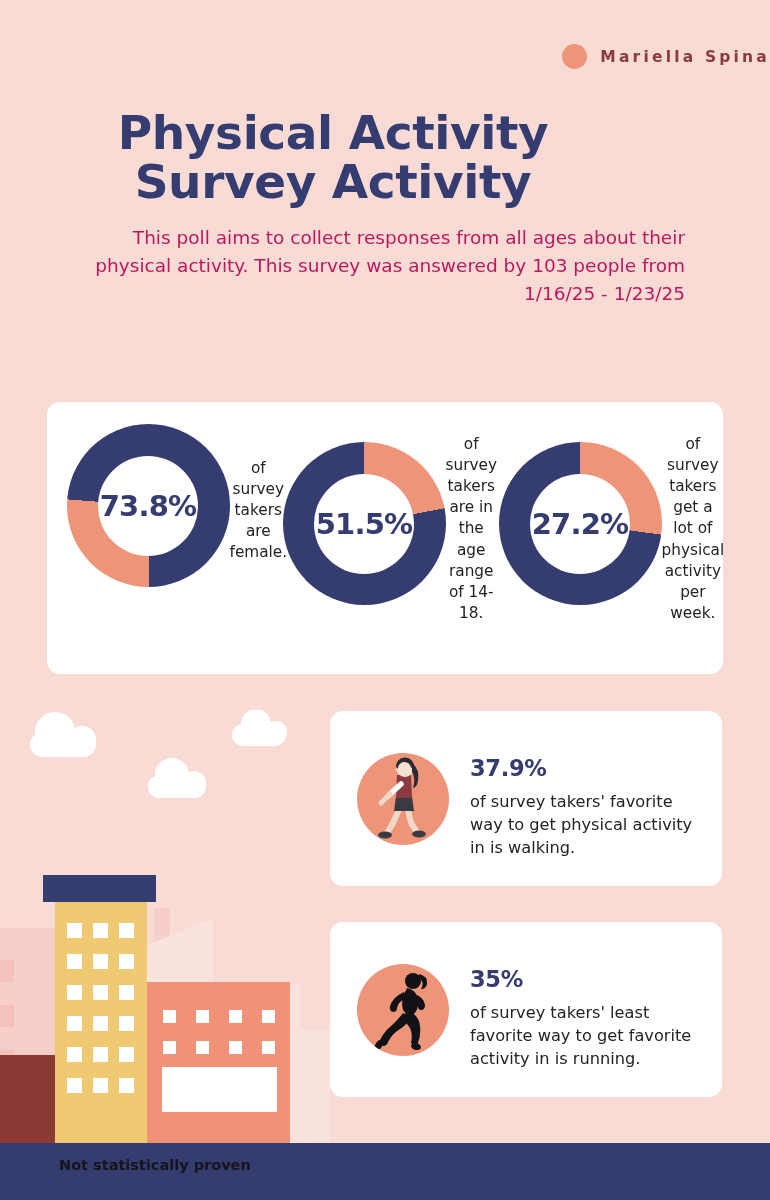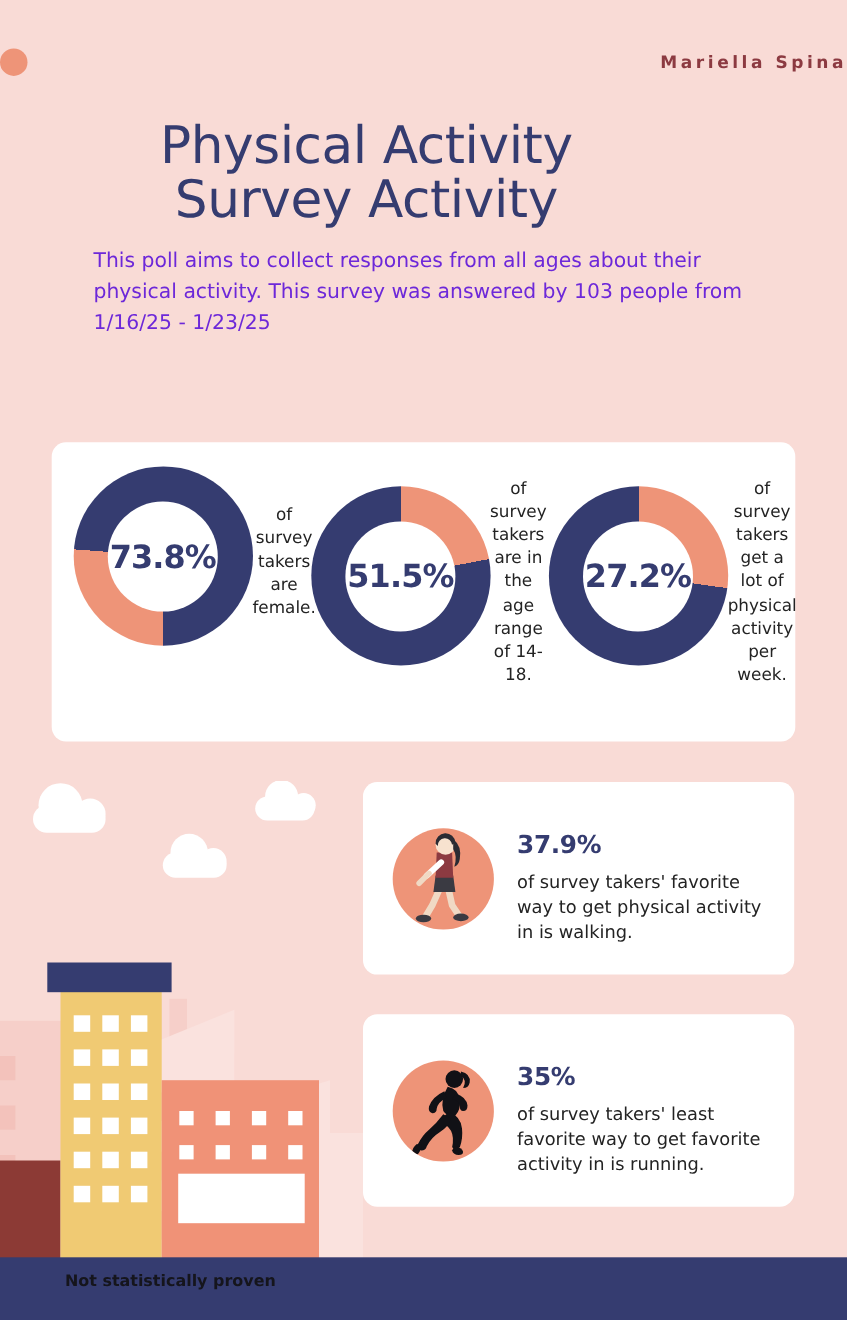--- a/index.html
+++ b/index.html
@@ -28,21 +28,21 @@
   }
 
   
   .brand {
     position: absolute;
     top: 44px;
     left: 0;
     width: 770px;
     display: flex;
     align-items: center;
-    justify-content: space-between;
+    justify-content: flex-end;
     gap: 13px;
     z-index: 5;
   }
   .brand-dot {
     width: 25px;
     height: 25px;
     border-radius: 50%;
     background: #ee9478;
     flex: none;
   }
@@ -55,36 +55,36 @@
   }
 
   .title {
     position: absolute;
     top: 108px;
     left: 0;
     width: 666px;
     text-align: center;
     font-size: 47px;
     line-height: 1.05;
-    font-weight: 400;
+    font-weight: 700;
     color: #353c70;
     letter-spacing: -0.4px;
     z-index: 5;
   }
   .title .t-line { display: block; }
 
   .subtitle {
     position: absolute;
     top: 224px;
     left: 85px;
     width: 600px;
-    text-align: left;
+    text-align: right;
     font-size: 18.5px;
     line-height: 1.52;
-    color: #6d28d9;
+    color: #be185d;
     z-index: 5;
   }
 
   
   .donut-card {
     position: absolute;
     left: 47px;
     top: 402px;
     width: 676px;
     height: 272px;

